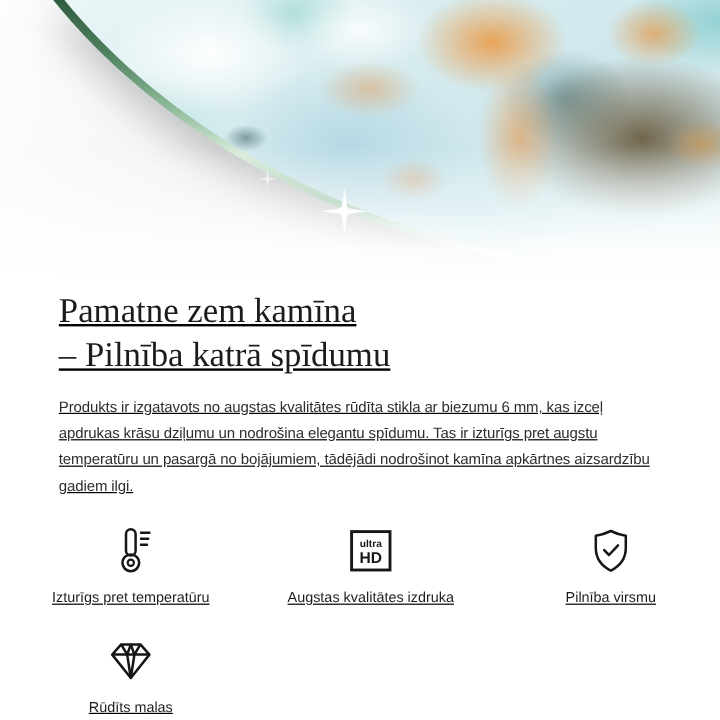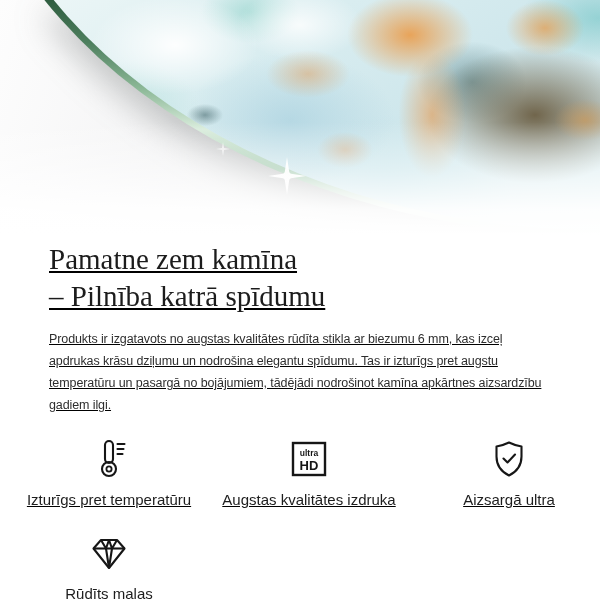--- a/index.html
+++ b/index.html
@@ -44,21 +44,21 @@
   .title { margin-top:6px; font-family:"Liberation Serif", serif; font-weight:400;
            font-size:29px; line-height:37px; color:#1c1c1c; }
   .desc { margin-top:13px; max-width:528px; font-size:12.5px; line-height:22px;
           letter-spacing:-0.1px; color:#2e2e2e; }
 
   
   .features { margin:22px -40px 0; width:600px; display:grid;
               grid-template-columns:repeat(3,1fr); row-gap:24px; }
   .feature { display:flex; flex-direction:column; align-items:center; }
   .icon-box { height:42px; display:flex; align-items:center; justify-content:center; margin-bottom:11px; }
-  .feature-label { font-size:15px; color:#1d1d1d; }
+  .feature-label { font-size:12px; color:#1d1d1d; }
   .icon-box svg { stroke:#161616; fill:none; stroke-width:2.1; }
   .icon-box svg text { stroke:none; fill:#161616; }
 </style>
 </head>
 <body>
 
 <div class="page">
 
   <div class="hero">
     <div class="shadow-wrap">
@@ -112,21 +112,21 @@
         <div class="feature-label">Augstas kvalitātes izdruka</div>
       </div>
 
       <div class="feature">
         <div class="icon-box">
           <svg width="40" height="40" viewBox="0 0 40 40" stroke-linejoin="round" stroke-linecap="round">
             <path d="M20 3.5 C24 5.5 28.5 6.8 32.5 7.5 V17.5 C32.5 26.5 27.5 32.8 20 36.5 C12.5 32.8 7.5 26.5 7.5 17.5 V7.5 C11.5 6.8 16 5.5 20 3.5 Z"></path>
             <path d="M14.5 19.5 L18.5 23.5 L26 15.5"></path>
           </svg>
         </div>
-        <div class="feature-label">Aizsargā ultra</div>
+        <div class="feature-label">Pilnība virsmu</div>
       </div>
 
       <div class="feature">
         <div class="icon-box">
           <svg width="40" height="40" viewBox="0 0 40 40" stroke-linejoin="round" stroke-width="2">
             <path d="M12 7 H28 L35.5 15.5 L20 35 L4.5 15.5 Z"></path>
             <path d="M4.5 15.5 H35.5"></path>
             <path d="M12 7 L17 15.5 M28 7 L23 15.5 M20 7 L17 15.5 M20 7 L23 15.5"></path>
             <path d="M17 15.5 L20 35 M23 15.5 L20 35"></path>
           </svg>

